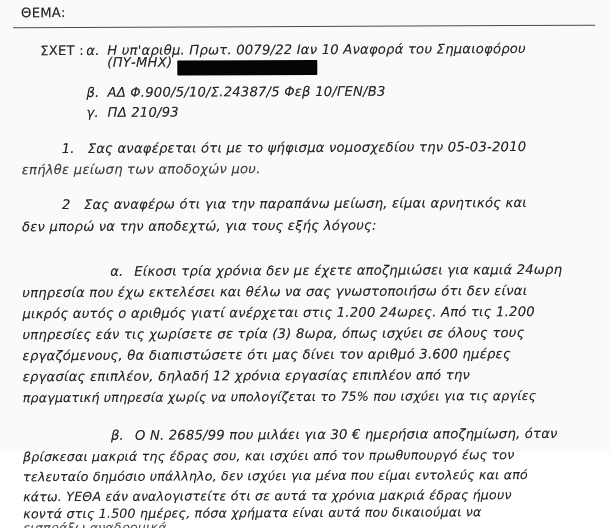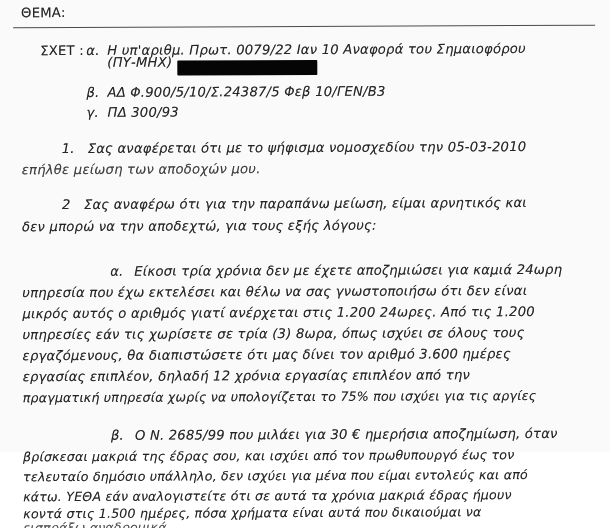--- a/index.html
+++ b/index.html
@@ -84,21 +84,21 @@
     <div class="line t13" style="left:87px; top:42px;">α.</div>
     <div class="line t13" style="left:108px; top:42px;">Η υπ'αριθμ. Πρωτ. 0079/22 Ιαν 10 Αναφορά του Σημαιοφόρου</div>
 
     <div class="line t13" style="left:108px; top:54px;">(ΠΥ-ΜΗΧ)</div>
     <div class="redaction" style="left:178px; top:60px; width:140px; height:15px;"></div>
 
     <div class="line t13" style="left:87px; top:84px;">β.</div>
     <div class="line t13" style="left:108px; top:84px;">ΑΔ Φ.900/5/10/Σ.24387/5 Φεβ 10/ΓΕΝ/Β3</div>
 
     <div class="line t13" style="left:87px; top:104px;">γ.</div>
-    <div class="line t13" style="left:108px; top:104px;">ΠΔ 300/93</div>
+    <div class="line t13" style="left:108px; top:104px;">ΠΔ 210/93</div>
 
     <div class="line t13" style="left:62px; top:140px;">1.</div>
     <div class="line t13" style="left:88px; top:140px;">Σας αναφέρεται ότι με το ψήφισμα νομοσχεδίου την 05-03-2010</div>
     <div class="line t13 faded" style="left:22px; top:161px;">επήλθε μείωση των αποδοχών μου.</div>
 
     <div class="line t13" style="left:62px; top:196px;">2</div>
     <div class="line t13" style="left:84px; top:196px;">Σας αναφέρω ότι για την παραπάνω μείωση, είμαι αρνητικός και</div>
     <div class="line t13" style="left:22px; top:218px;">δεν μπορώ να την αποδεχτώ, για τους εξής λόγους:</div>
 
     <div class="line t13" style="left:110px; top:263px;">α.</div>

